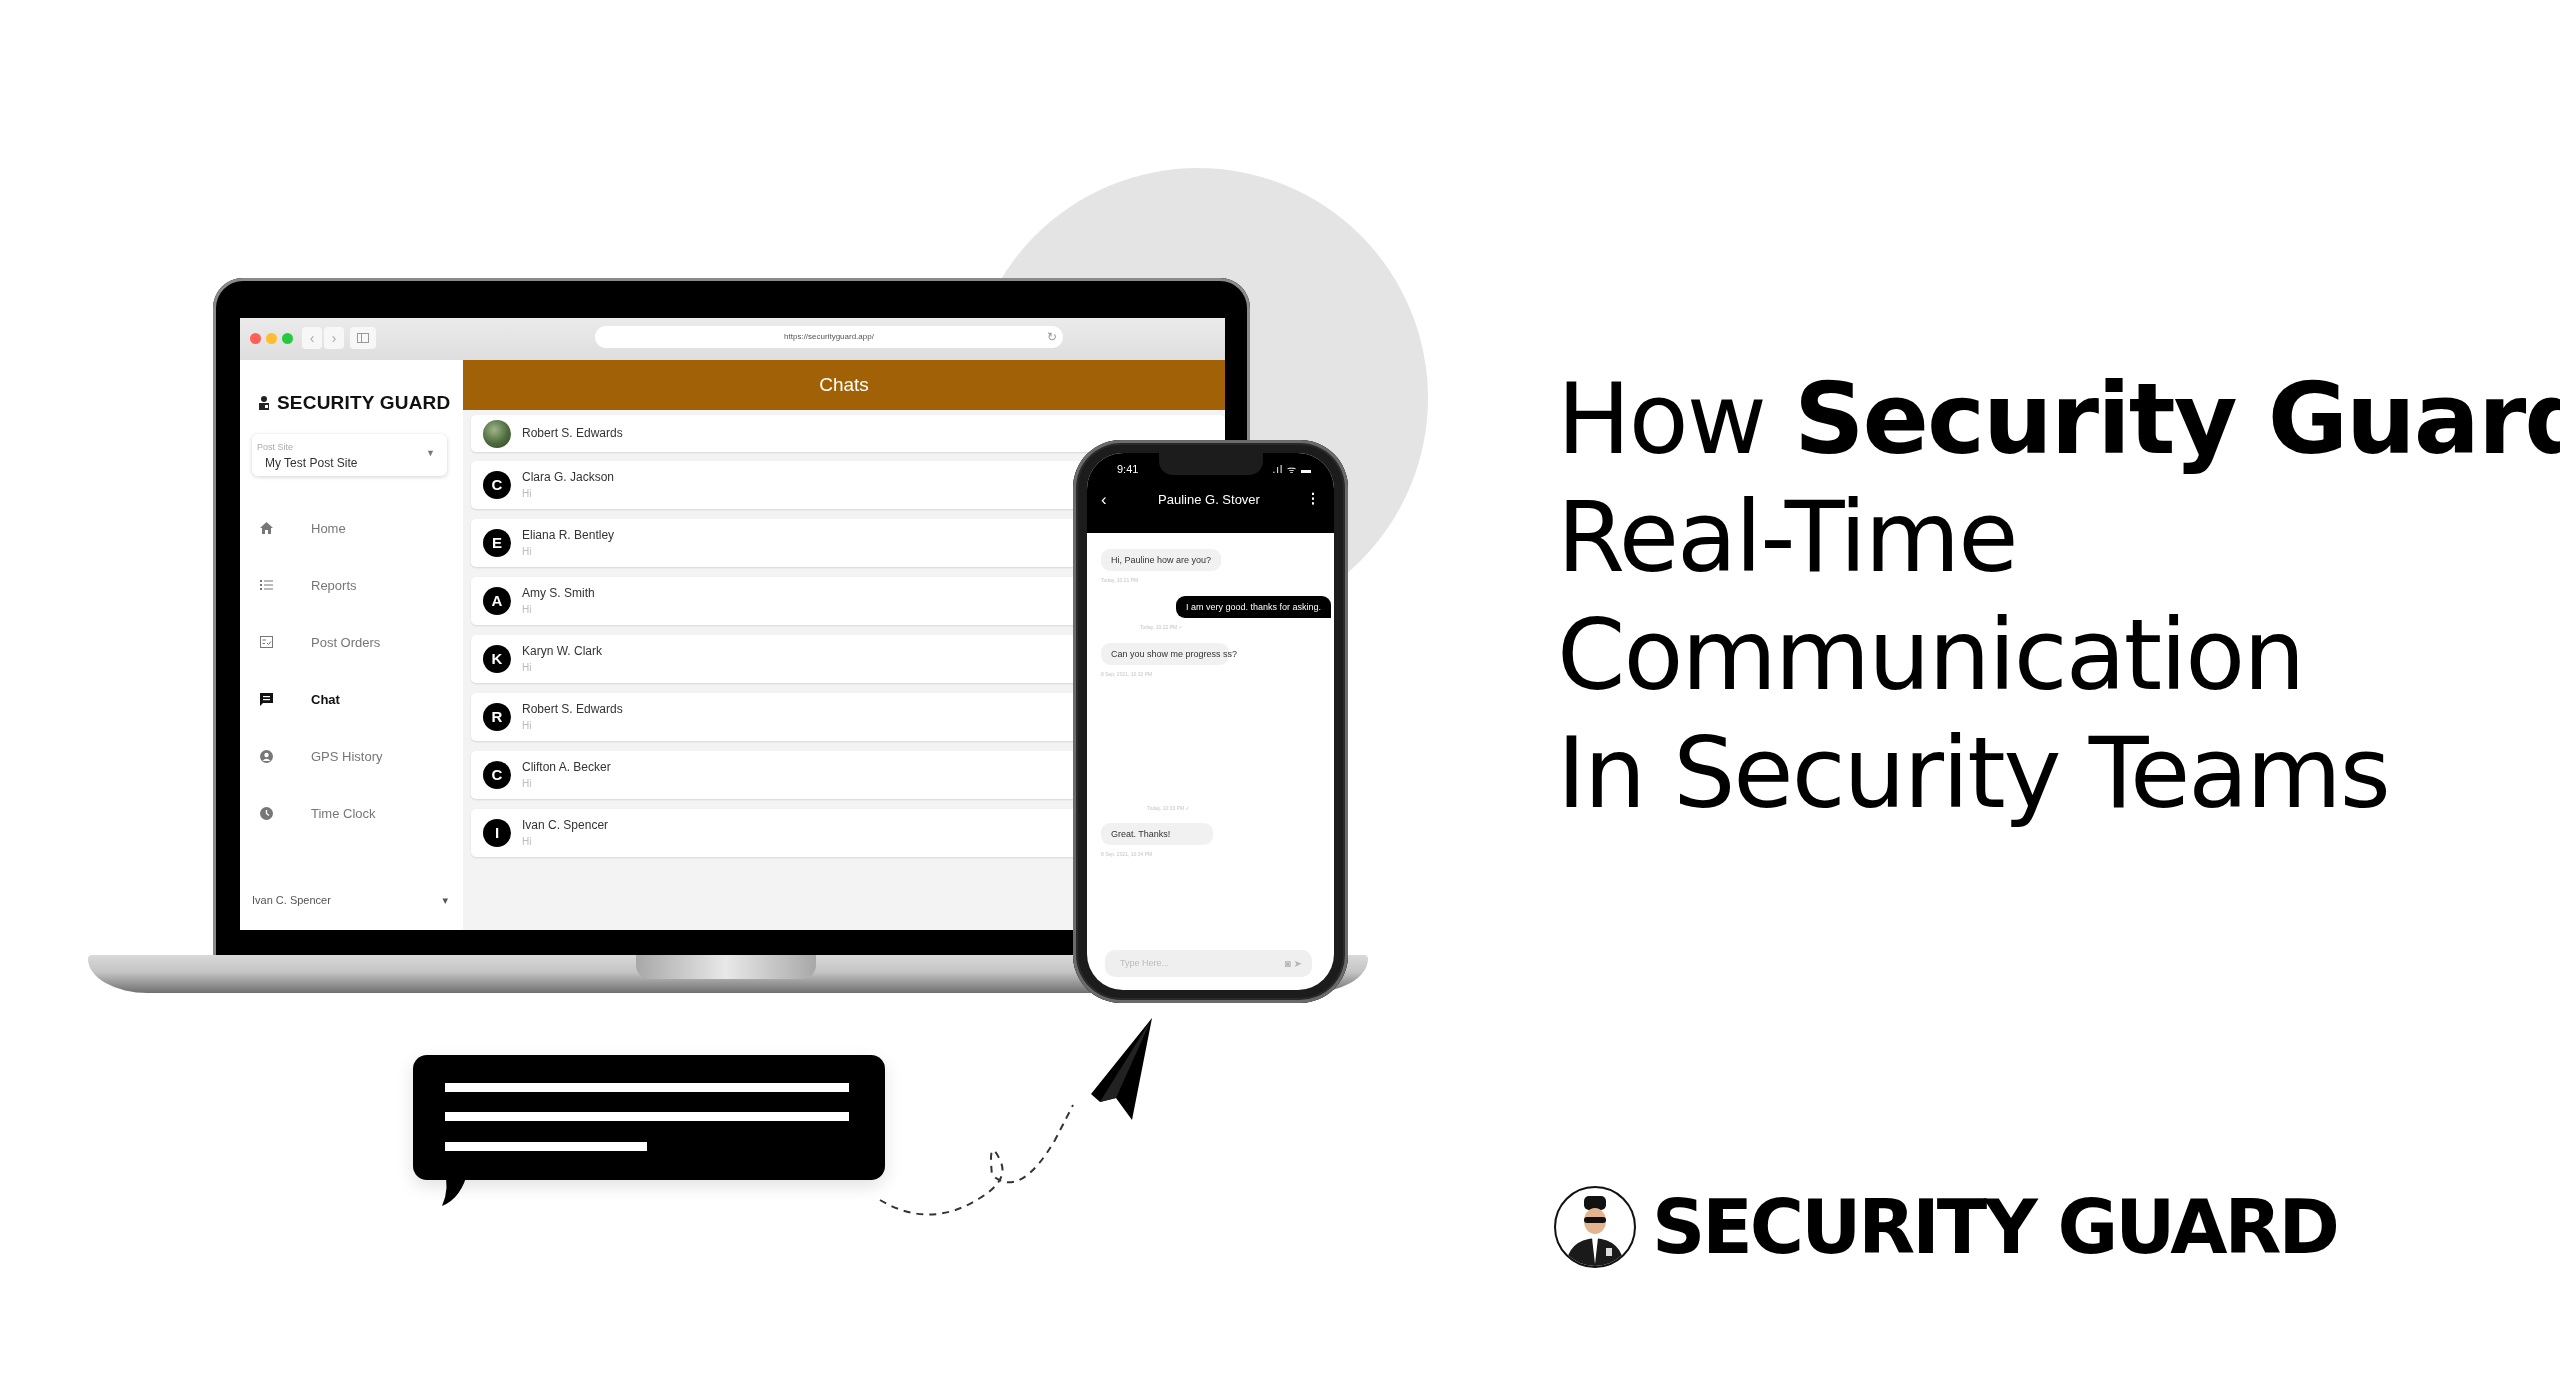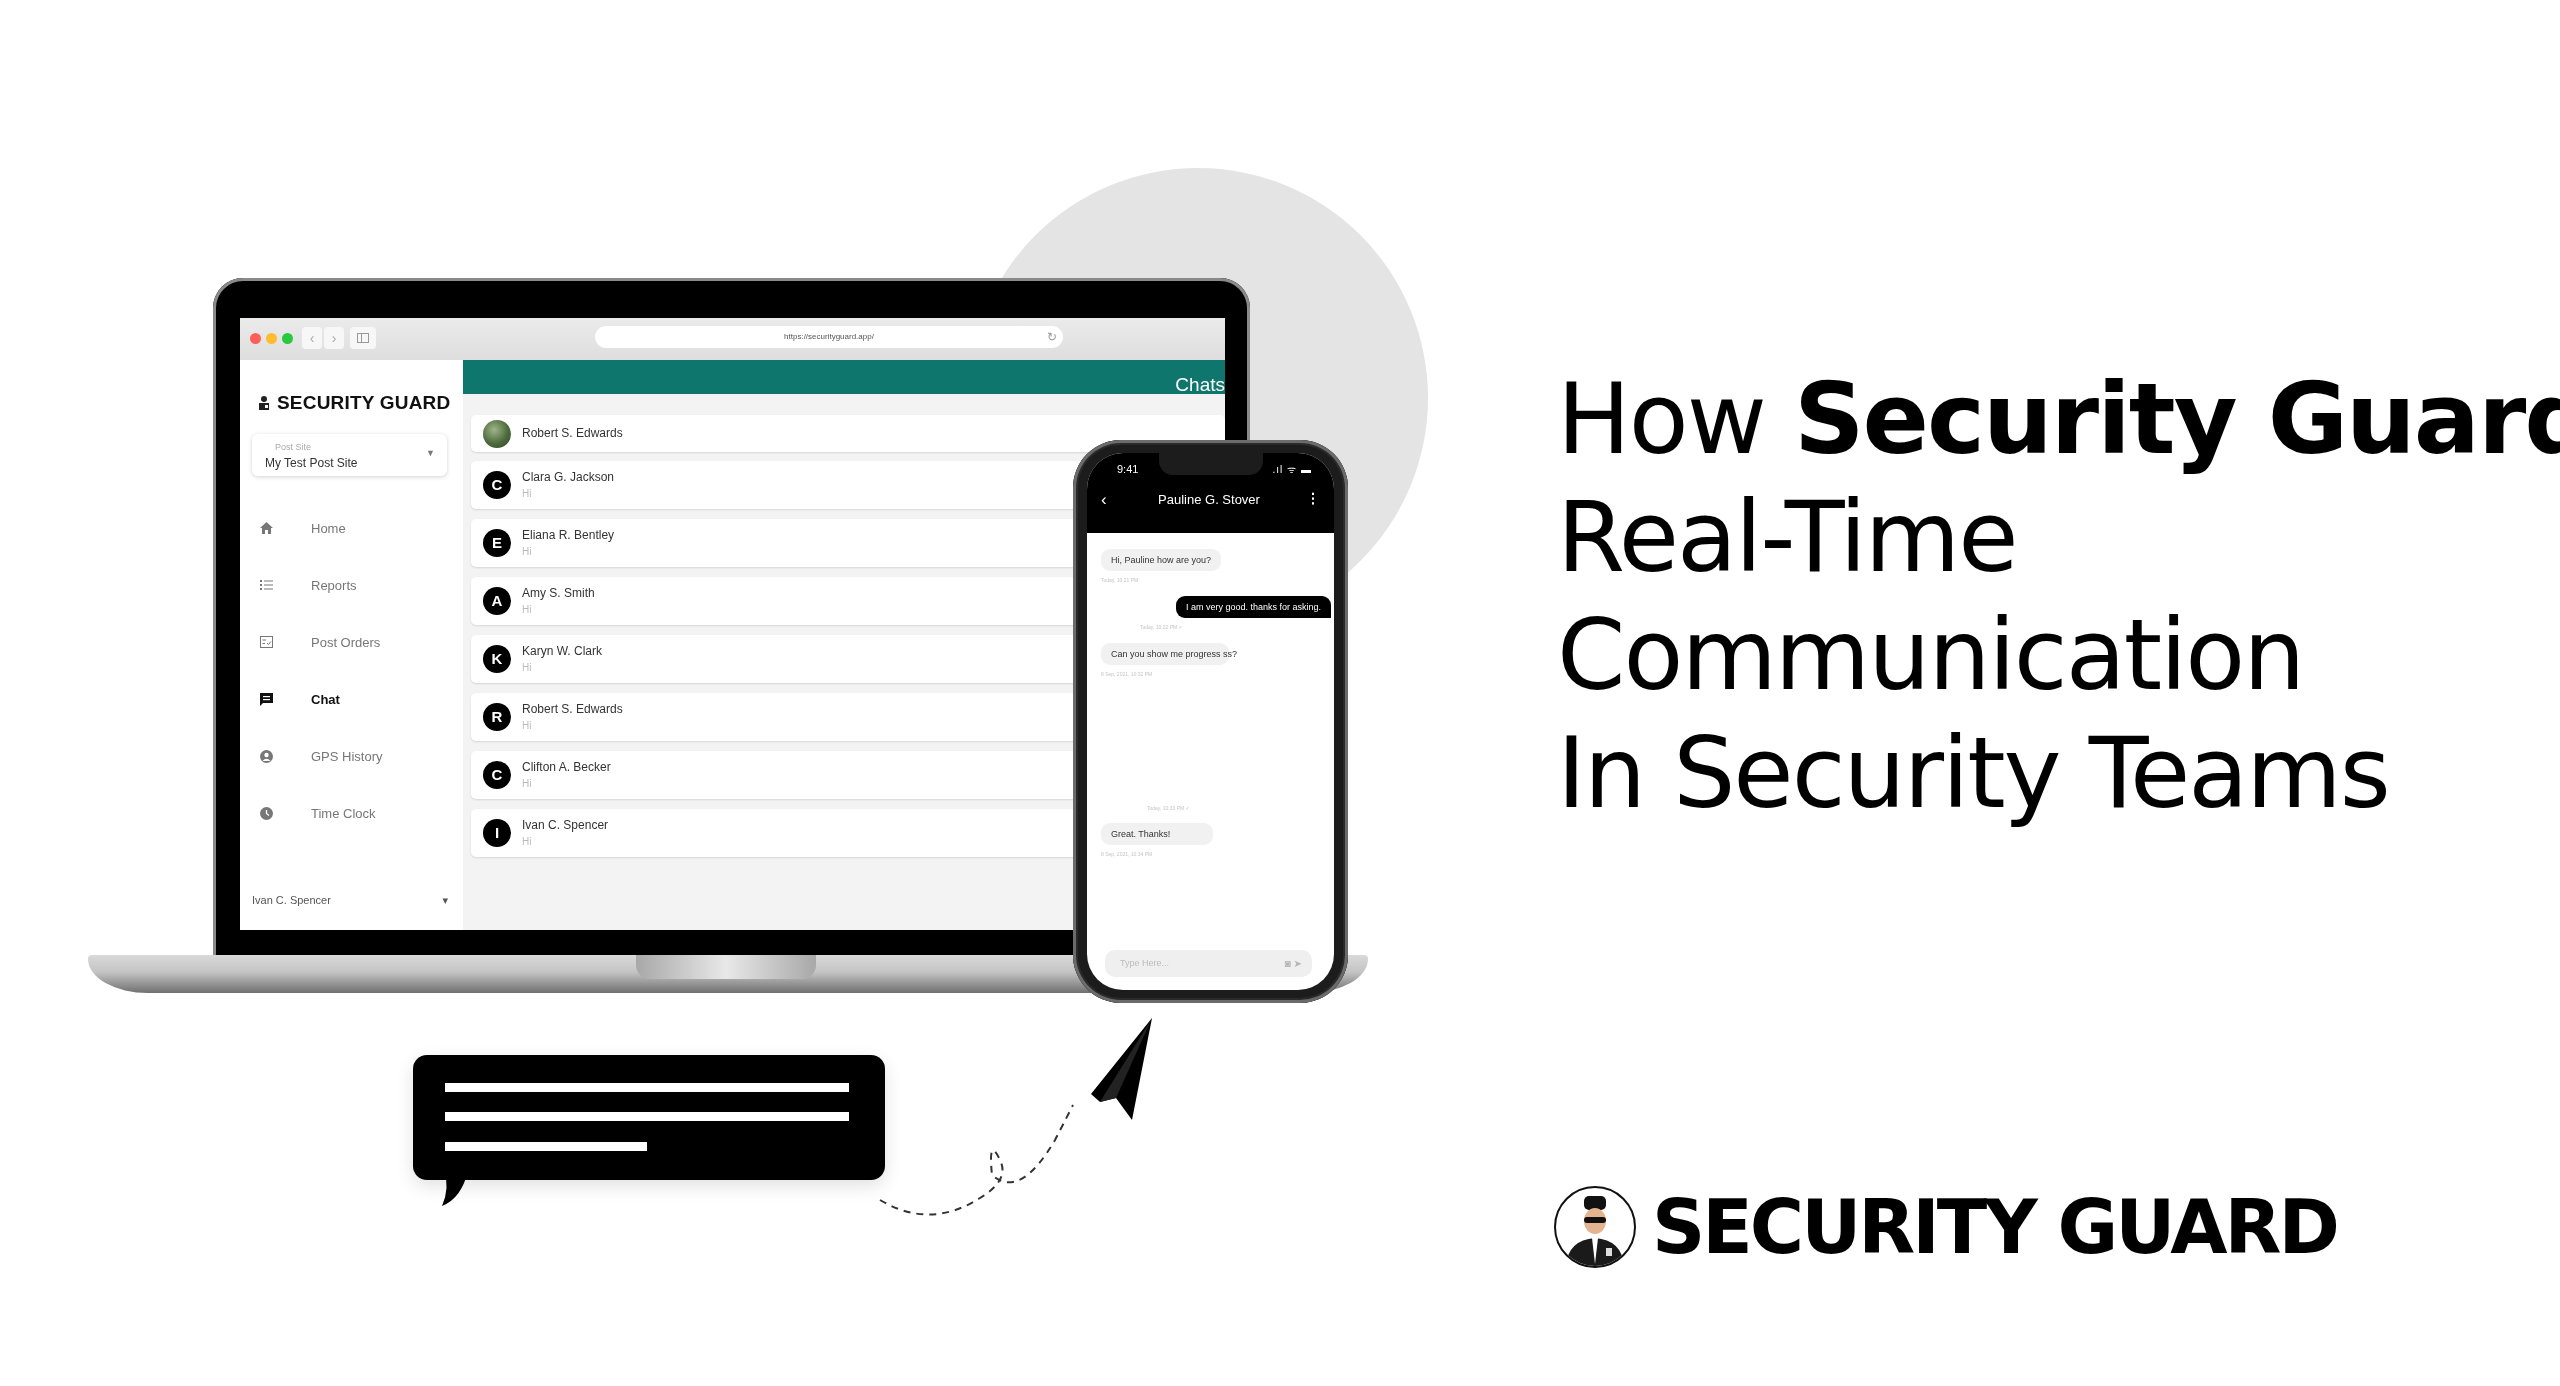--- a/index.html
+++ b/index.html
@@ -16,31 +16,31 @@
   .toolbar{position:absolute;left:0;top:0;width:985px;height:42px;background:linear-gradient(#ebebeb,#dedede);border-bottom:1px solid #c8c8c8;}
   .dot{position:absolute;top:15px;width:11px;height:11px;border-radius:50%;}
   .navbtn{position:absolute;top:9px;height:22px;background:#f7f7f7;border-radius:4px;color:#aaa;font-size:14px;line-height:22px;text-align:center;}
   .urlbar{position:absolute;left:355px;top:8px;width:468px;height:22px;background:#fff;border-radius:11px;font-size:8px;color:#555;text-align:center;line-height:22px;}
   .reload{position:absolute;right:6px;top:0;font-size:12px;color:#999;}
   
   .sidebar{position:absolute;left:0;top:42px;width:223px;height:570px;background:#fff;}
   .brand{position:absolute;left:16px;top:32px;font-size:19px;font-weight:bold;letter-spacing:0.2px;color:#111;display:flex;align-items:center;gap:5px;}
   .brand-icon{width:16px;height:16px;display:inline-block;}
   .postsite{position:absolute;left:12px;top:74px;width:195px;height:42px;background:#fff;border-radius:6px;box-shadow:0 1px 4px rgba(0,0,0,0.18);}
-  .postsite .lbl{position:absolute;left:23px;top:8px;font-size:9px;color:#aaa;}
+  .postsite .lbl{position:absolute;left:5px;top:8px;font-size:9px;color:#aaa;}
   .postsite .val{position:absolute;left:13px;top:22px;font-size:12px;color:#333;}
   .postsite .caret{position:absolute;right:12px;top:14px;font-size:9px;color:#777;}
   .navitem{position:absolute;left:18px;width:190px;height:24px;display:flex;align-items:center;gap:37px;font-size:13px;color:#777;}
   .navitem.active{color:#111;font-weight:bold;}
   .navicon{width:16px;height:16px;display:flex;align-items:center;justify-content:center;color:#777;font-size:14px;}
   .navitem.active .navicon{color:#111;}
   .user{position:absolute;left:12px;top:534px;width:196px;font-size:11px;color:#555;display:flex;justify-content:space-between;}
   
   .main{position:absolute;left:223px;top:42px;width:762px;height:570px;background:#f3f3f3;}
-  .main-header{position:absolute;left:0;top:0;width:762px;height:34px;background:#0f766e;color:#fff;font-size:19px;text-align:right;line-height:50px;}
+  .main-header{position:absolute;left:0;top:0;width:762px;height:50px;background:#a16207;color:#fff;font-size:19px;text-align:center;line-height:50px;}
   .row{position:absolute;left:8px;width:754px;background:#fff;border-radius:5px;box-shadow:0 1px 2px rgba(0,0,0,0.12);}
   .avatar{position:absolute;left:12px;width:28px;height:28px;border-radius:50%;background:#000;color:#fff;font-weight:bold;font-size:15px;text-align:center;line-height:28px;}
   .avatar.photo{background:radial-gradient(circle at 40% 35%,#9fb58a,#4c6b3c 55%,#2f4428);}
   .rname{position:absolute;left:51px;font-size:12px;color:#333;}
   .rmsg{position:absolute;left:51px;font-size:10px;color:#bbb;}
   
   #phone{left:1073px;top:440px;width:275px;height:563px;background:#1c1c1c;border-radius:48px;box-shadow:inset 0 0 0 3px #6b6b6b,inset 0 0 0 5px #2a2a2a;}
   #phone-screen{left:1087px;top:453px;width:247px;height:537px;background:#fff;border-radius:36px;overflow:hidden;}
   .ph-head{position:absolute;left:0;top:0;width:247px;height:80px;background:#000;color:#fff;}
   .notch{position:absolute;left:72px;top:0;width:104px;height:22px;background:#1c1c1c;border-radius:0 0 14px 14px;}

